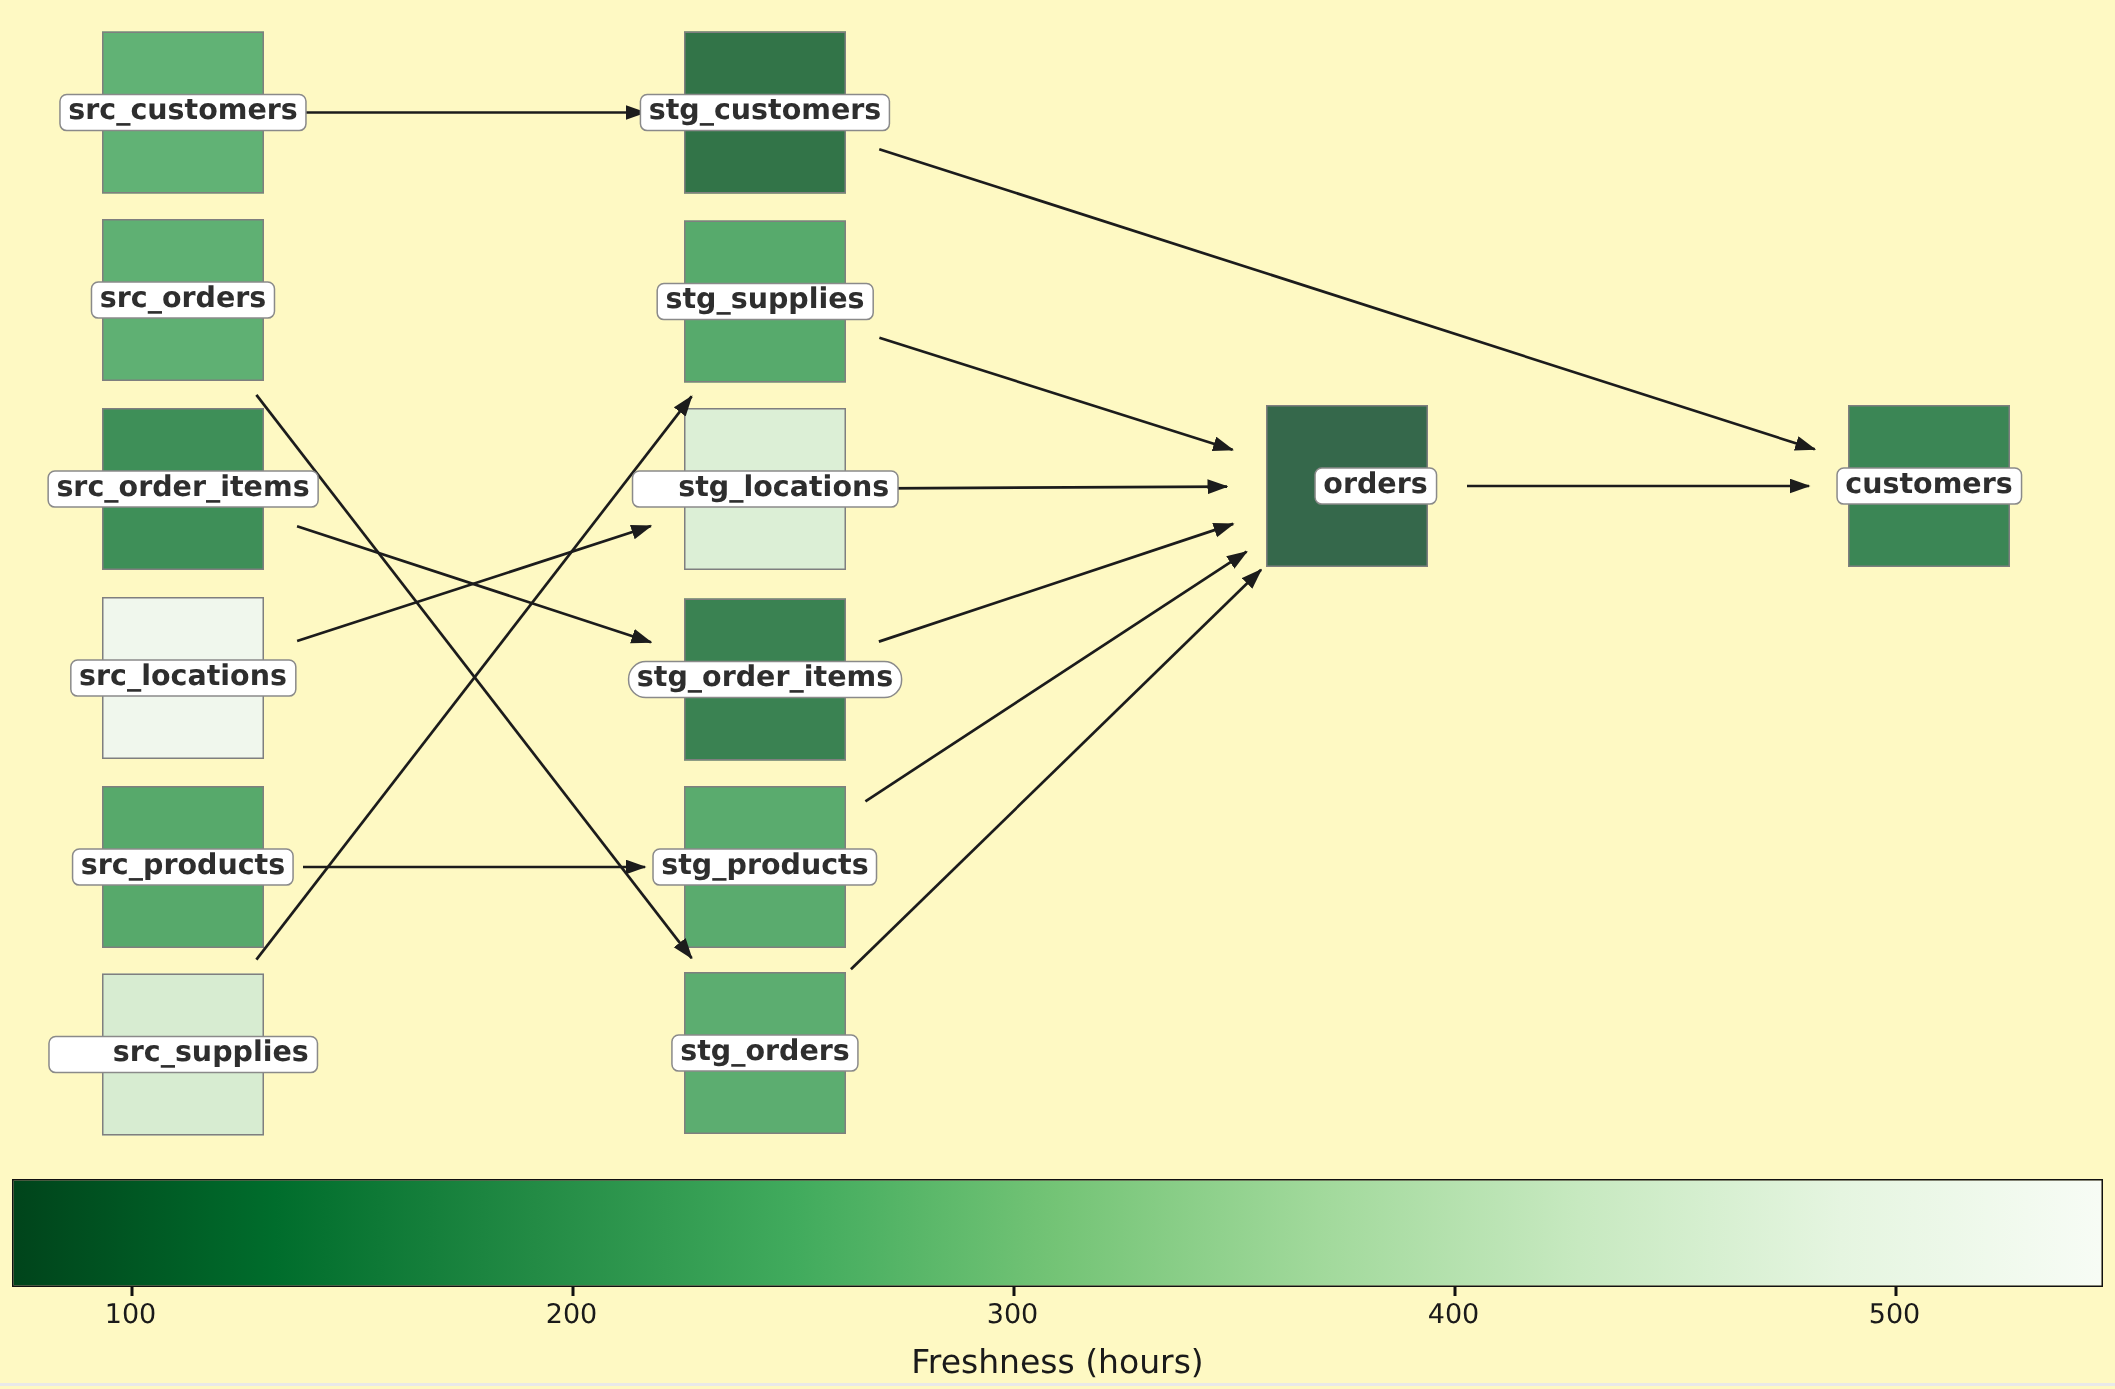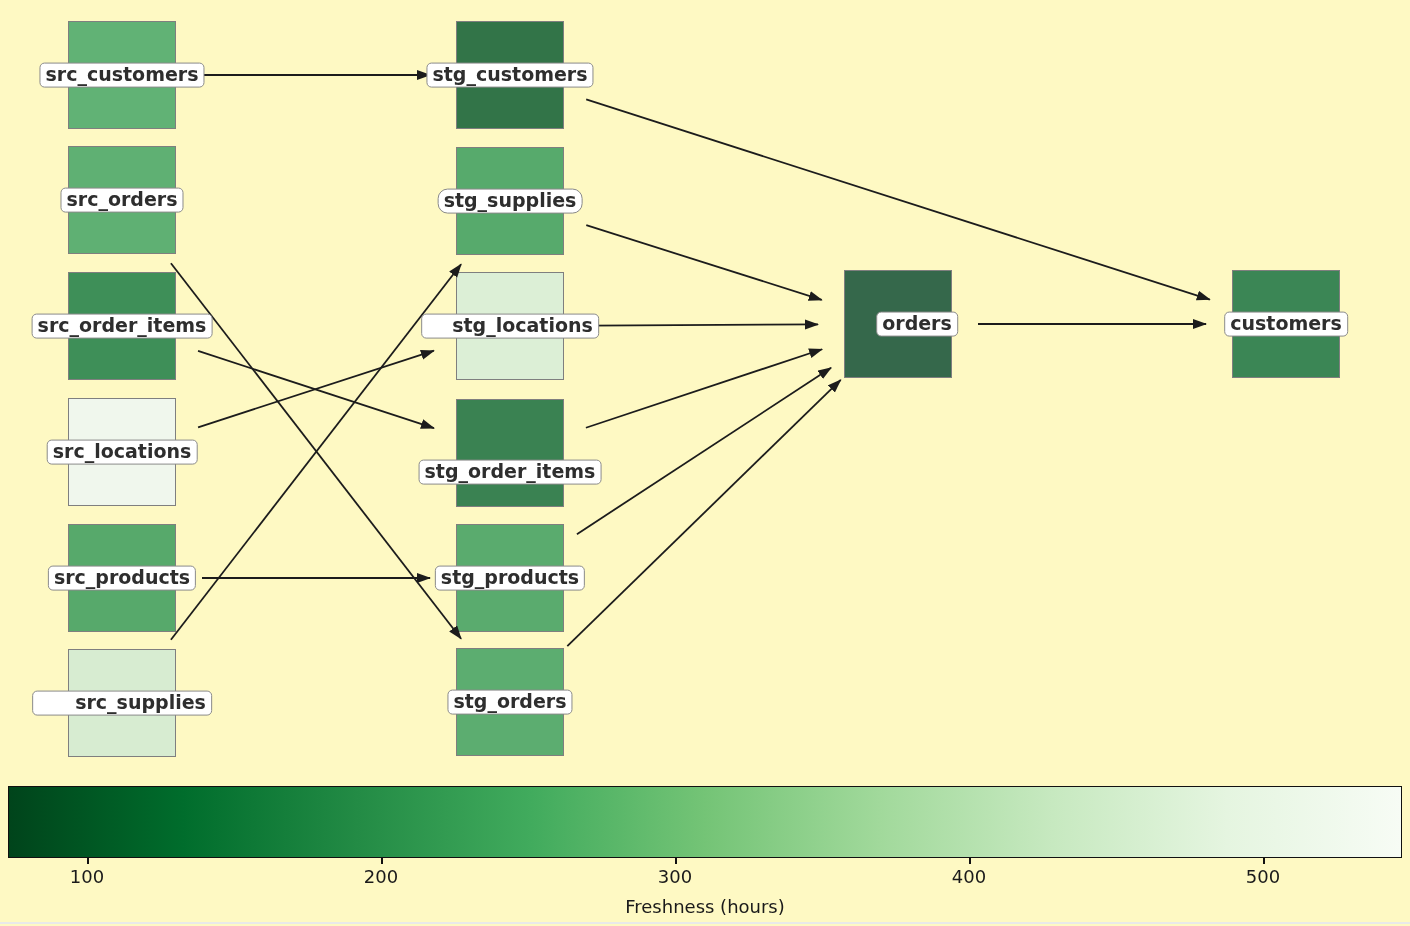--- a/index.html
+++ b/index.html
@@ -57,21 +57,21 @@
   .colorbar-tick-label {
     position: absolute;
     transform: translateX(-50%);
     font-size: 18px;
     color: #1a1a1a;
     z-index: 2;
   }
   .colorbar-axis-label {
     position: absolute;
     transform: translateX(-50%);
-    font-size: 18px;
+    font-size: 22px;
     color: #1a1a1a;
     z-index: 2;
     text-align: right;
   }
   .bottom-edge {
     position: absolute;
     left: 0;
     width: 100%;
     height: 2px;
     background: #e9e9e9;
@@ -119,23 +119,23 @@
       <div class="node-box" style="left: 1232px; top: 270px; width: 108px; height: 108px; background: rgb(59, 134, 85);"></div>
     </div>
   <div id="labels-layer">
       <div class="node-label" style="left: 122px; top: 75px;">src_customers</div>
       <div class="node-label" style="left: 122px; top: 200px;">src_orders</div>
       <div class="node-label" style="left: 122px; top: 326px;">src_order_items</div>
       <div class="node-label" style="left: 122px; top: 452px;">src_locations</div>
       <div class="node-label" style="left: 122px; top: 578px;">src_products</div>
       <div class="node-label" style="left: 122px; top: 703px; padding-left: 42px;">src_supplies</div>
       <div class="node-label" style="left: 510px; top: 75px;">stg_customers</div>
-      <div class="node-label" style="left: 510px; top: 201px; border-radius: 10px;">stg_supplies</div>
+      <div class="node-label" style="left: 510px; top: 201px;">stg_supplies</div>
       <div class="node-label" style="left: 510px; top: 326px; padding-left: 30px;">stg_locations</div>
-      <div class="node-label" style="left: 510px; top: 472px;">stg_order_items</div>
+      <div class="node-label" style="left: 510px; top: 453px; border-radius: 12px;">stg_order_items</div>
       <div class="node-label" style="left: 510px; top: 578px;">stg_products</div>
       <div class="node-label" style="left: 510px; top: 702px; text-align: center;">stg_orders</div>
       <div class="node-label" style="left: 898px; top: 324px; margin-left: 19px;">orders</div>
       <div class="node-label" style="left: 1286px; top: 324px; text-align: right;">customers</div>
     </div>
 
   <div id="colorbar">
     <div class="colorbar-bar" id="colorbar-bar" style="left: 8px; top: 786px; width: 1394px; height: 72px; background: linear-gradient(to right, rgb(0, 68, 27), rgb(0, 109, 44), rgb(35, 139, 69), rgb(65, 171, 93), rgb(116, 196, 118), rgb(161, 217, 155), rgb(199, 233, 192), rgb(229, 245, 224), rgb(247, 252, 245));"></div>
     <div id="colorbar-ticks">
         <div class="colorbar-tick" style="left: 87px; top: 858px;"></div>

